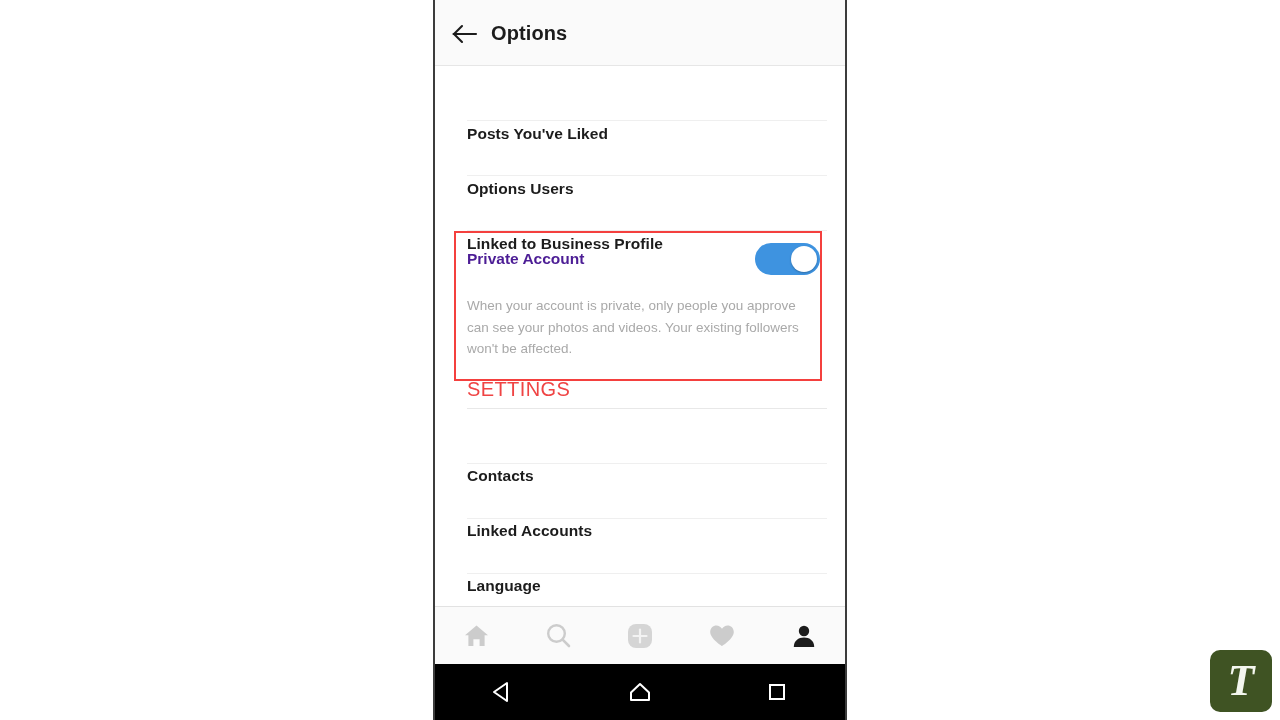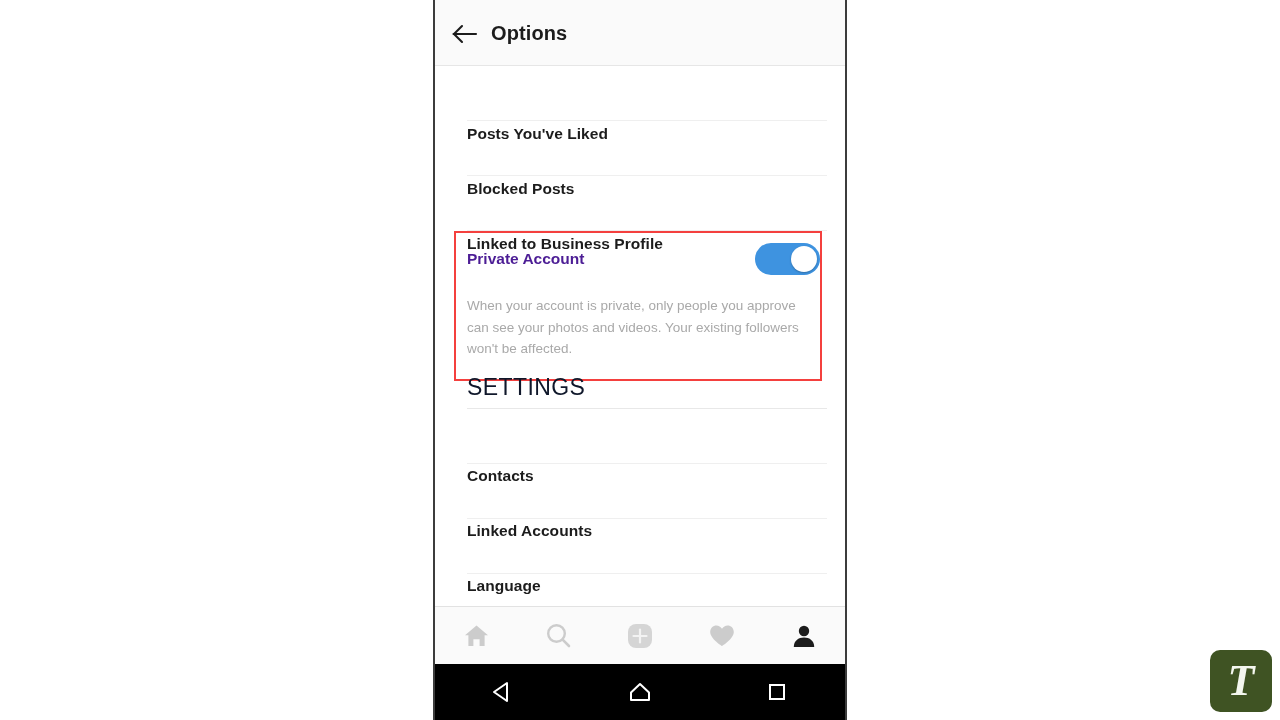--- a/index.html
+++ b/index.html
@@ -144,23 +144,23 @@
 
   
   #settings-header-wrap {
     position: relative;
     height: 47px;
   }
   #settings-header {
     position: absolute;
     left: 32px;
     bottom: 8px;
-    font-size: 23px;
+    font-size: 20px;
     font-weight: normal;
-    color: #0f172a;
+    color: #ef4444;
     letter-spacing: 0.4px;
   }
   #settings-header-rule {
     position: absolute;
     left: 32px;
     right: 18px;
     bottom: 0;
     height: 1px;
     background: #e8e8e8;
   }
@@ -245,21 +245,21 @@
   </div>
 
   <div class="list">
 
     <div class="row">
       <div class="row-label">Posts You've Liked</div>
       <div class="divider"></div>
     </div>
 
     <div class="row">
-      <div class="row-label">Blocked Posts</div>
+      <div class="row-label">Options Users</div>
       <div class="divider"></div>
     </div>
 
     <div class="row">
       <div class="row-label">Linked to Business Profile</div>
       <div class="divider"></div>
     </div>
 
   </div>
 

